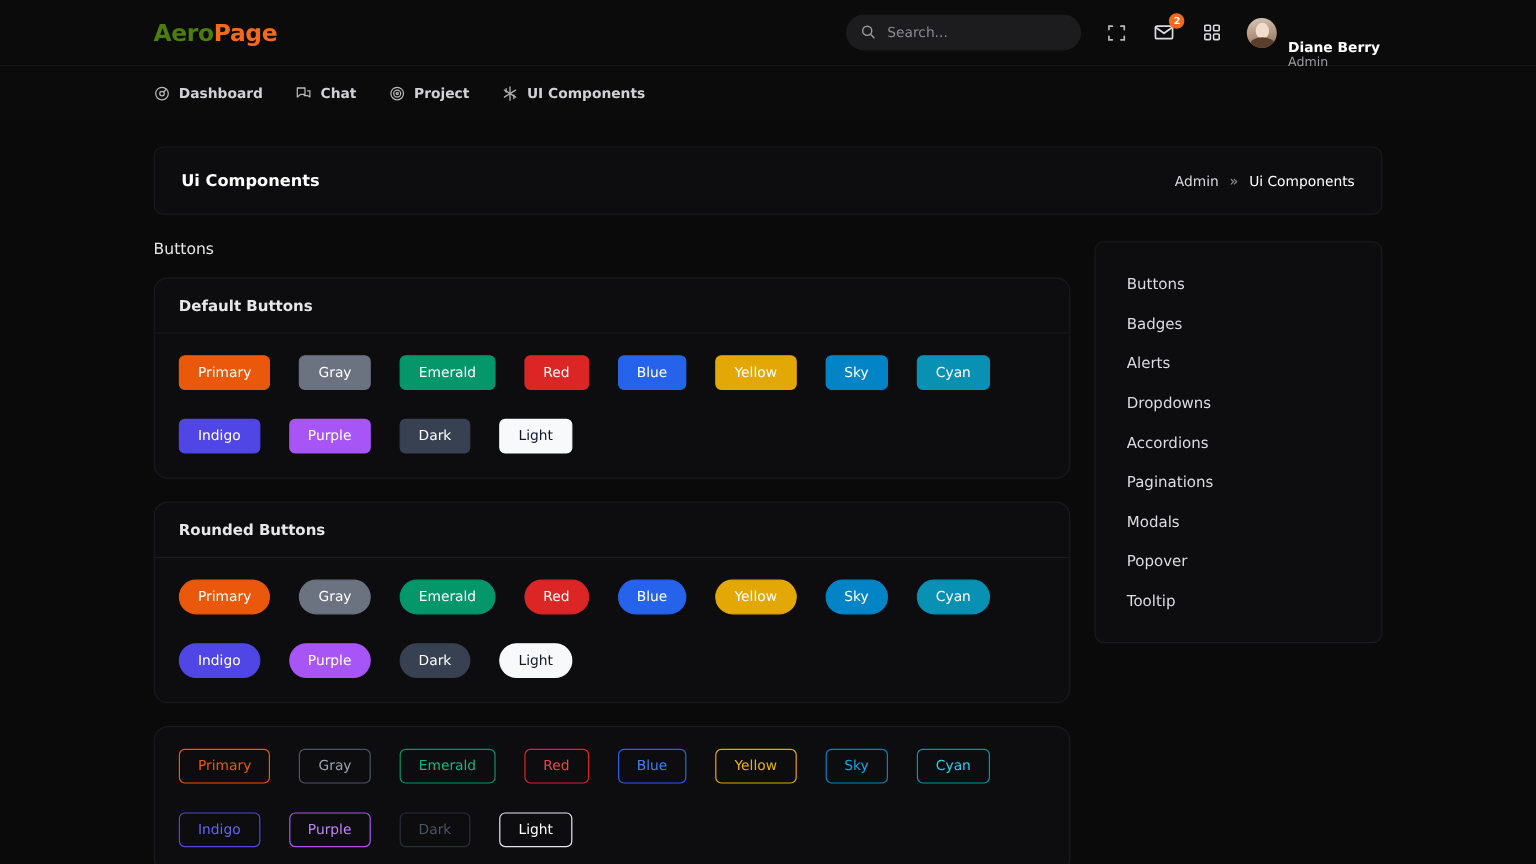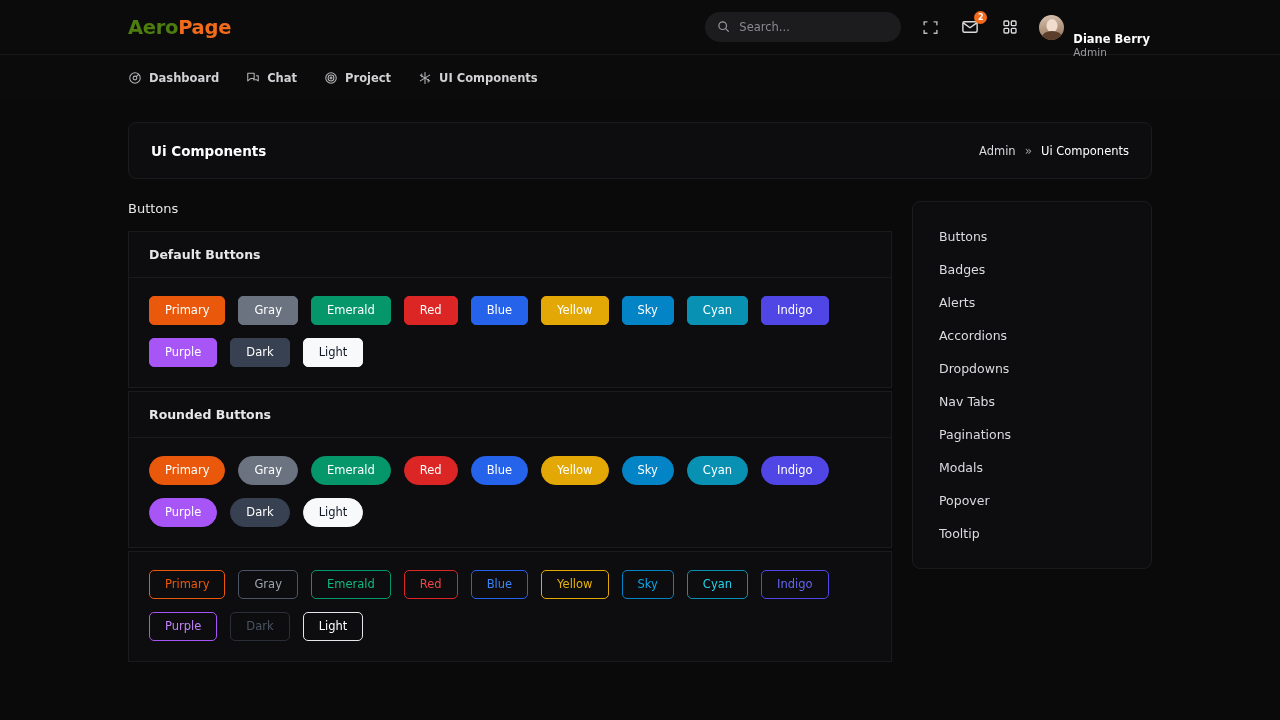--- a/index.html
+++ b/index.html
@@ -165,36 +165,36 @@
 
   .section-label {
     color: #e7e7ea;
     font-size: 13px;
     margin-bottom: 15px;
   }
 
   .card {
     background: #0d0d0f;
     border: 1px solid #1b1b1e;
-    border-radius: 0;
-    margin-bottom: 3px;
+    border-radius: 12px;
+    margin-bottom: 19px;
     overflow: hidden;
   }
   .card-head {
     padding: 15px 20px;
     border-bottom: 1px solid #1b1b1e;
     color: #e7e7ea;
     font-size: 12.5px;
     font-weight: 700;
   }
   .card-body {
     padding: 18px 20px 20px 20px;
     display: flex;
     flex-wrap: wrap;
-    gap: 13px;
+    gap: 24px;
   }
 
   .btn {
     border: 1px solid transparent;
     font-family: inherit;
     font-size: 11.5px;
     font-weight: 400;
     padding: 0 15px;
     height: 29px;
     border-radius: 5px;
@@ -388,23 +388,22 @@
           </div>
       </div>
 
     </div>
 
     <div class="col-right">
       <div class="side-card">
         <div class="side-item">Buttons</div>
         <div class="side-item">Badges</div>
         <div class="side-item">Alerts</div>
+        <div class="side-item">Dropdowns</div>
         <div class="side-item">Accordions</div>
-        <div class="side-item">Dropdowns</div>
-        <div class="side-item">Nav Tabs</div>
         <div class="side-item">Paginations</div>
         <div class="side-item">Modals</div>
         <div class="side-item">Popover</div>
         <div class="side-item">Tooltip</div>
       </div>
     </div>
 
   </div>
 </div>
 

